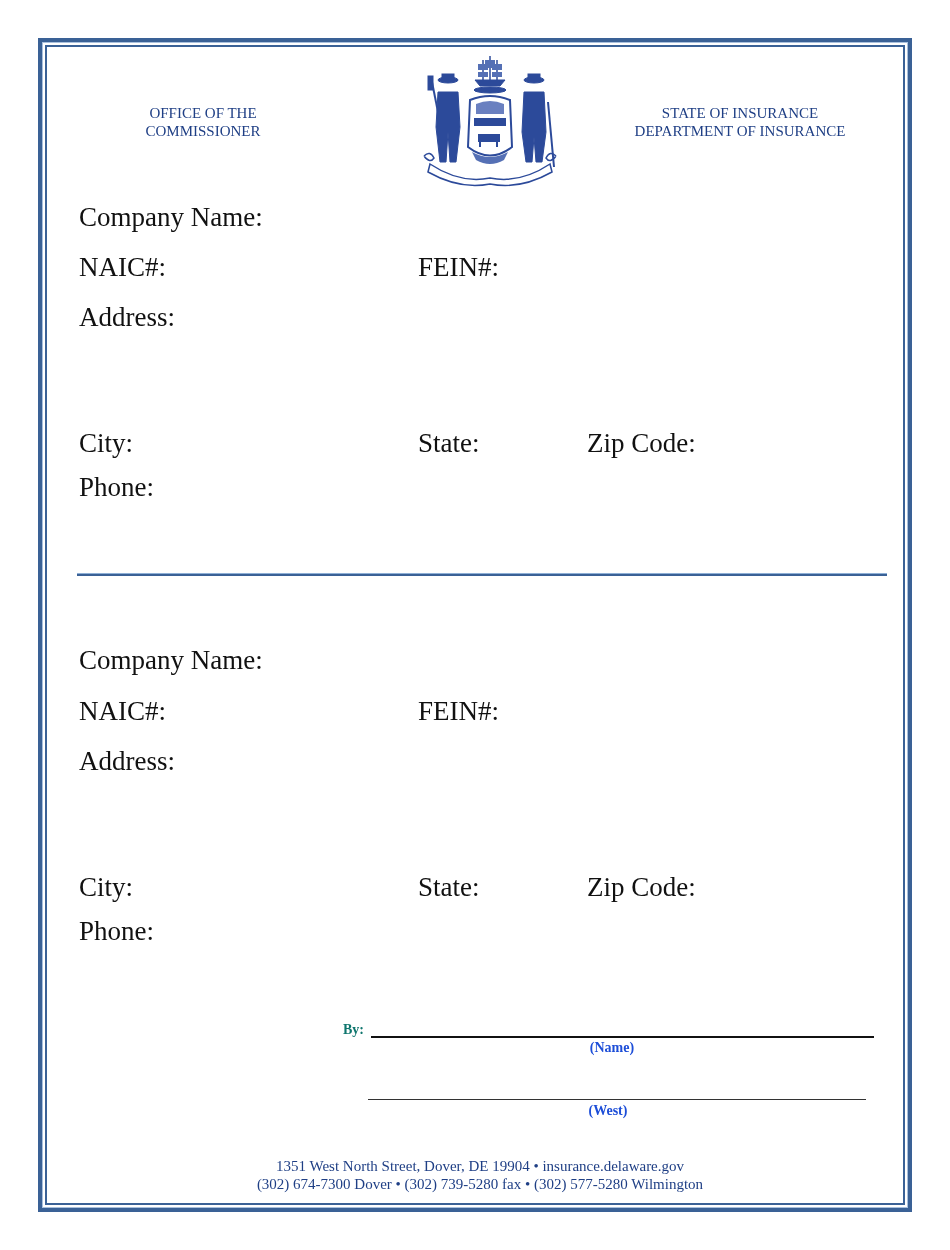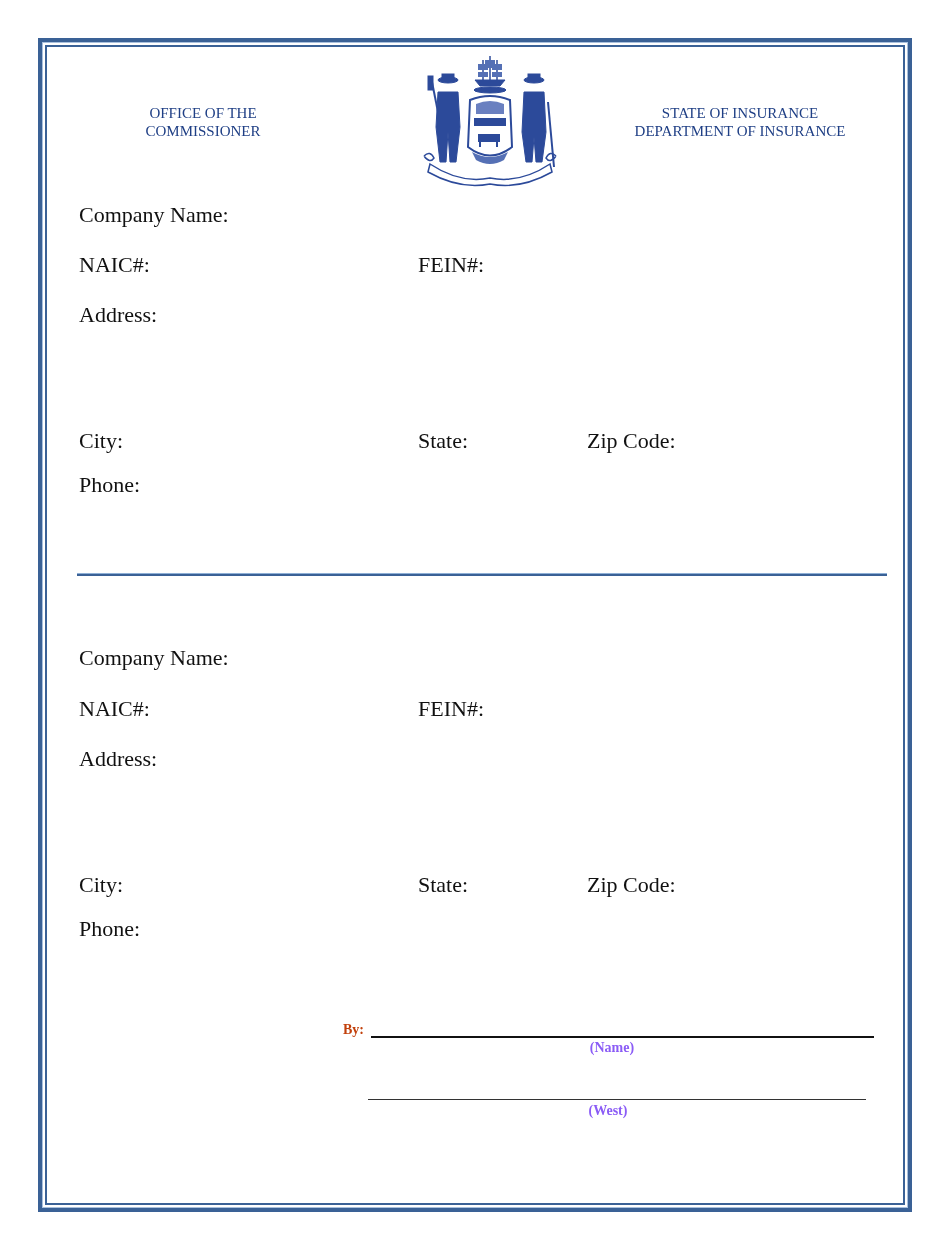--- a/index.html
+++ b/index.html
@@ -4,25 +4,25 @@
   <style>
     html, body { margin: 0; padding: 0; background: #ffffff; }
     body { width: 950px; height: 1250px; position: relative; overflow: hidden; font-family: "Liberation Serif", serif; }
     .frame-outer { position: absolute; left: 38px; top: 38px; width: 874px; height: 1174px; box-sizing: border-box; border: 5px solid #3a6196; }
     .frame-outer::before { content: ""; position: absolute; left: -1px; top: -1px; right: -1px; bottom: -1px; border: 1px solid #a9c0dd; pointer-events:none; }
     .frame-inner { position: absolute; left: 45px; top: 45px; width: 860px; height: 1160px; box-sizing: border-box; border: 2px solid #3a6196; }
     .hdr { position: absolute; color: #1f3f85; font-size: 15px; text-align: center; line-height: 18px; }
     .hdr-left { left: 103px; top: 104px; width: 200px; text-align: center; }
     .hdr-right { left: 610px; top: 104px; width: 260px; }
     .seal { position: absolute; left: 420px; top: 52px; width: 140px; height: 135px; }
-    .lbl { position: absolute; font-size: 22px; color: #111; white-space: nowrap; font-family: Liberation Serif, serif; }
+    .lbl { position: absolute; font-size: 27px; color: #111; white-space: nowrap; font-family: Liberation Serif, serif; }
     .divider { position: absolute; left: 77px; top: 573px; width: 810px; height: 3px; background: #3a6196; border-top: 1px solid #8fb0d6; box-sizing: border-box; }
-    .sig-by { position: absolute; left: 343px; top: 1022px; font-size: 14px; font-weight: bold; color: #c2410c; }
+    .sig-by { position: absolute; left: 343px; top: 1022px; font-size: 14px; font-weight: bold; color: #0f766e; }
     .sig-line1 { position: absolute; left: 371px; top: 1036px; width: 503px; height: 2px; background: #111; }
-    .sig-cap { position: absolute; font-size: 14px; font-weight: bold; color: #8b5cf6; width: 100px; text-align: center; }
+    .sig-cap { position: absolute; font-size: 14px; font-weight: bold; color: #1d4ed8; width: 100px; text-align: center; }
     .sig-line2 { position: absolute; left: 368px; top: 1099px; width: 498px; height: 1px; background: #333; }
     .footer { position: absolute; left: 180px; top: 1157px; width: 600px; text-align: center; color: #1f3f85; font-size: 15px; line-height: 18px; }
   </style>
 </head>
 <body>
 
 <div class="frame-outer"></div>
 <div class="frame-inner"></div>
 
 <div class="hdr hdr-left">
@@ -97,13 +97,15 @@
 
 <div>
   <div class="sig-by">By:</div>
   <div class="sig-line1"></div>
   <div class="sig-cap" style="left:562px; top:1040px;">(Name)</div>
   <div class="sig-line2"></div>
   <div class="sig-cap" style="left:558px; top:1103px;">(West)</div>
 </div>
 
 <div class="footer">
+  <div>1351 West North Street, Dover, DE 19904 • insurance.delaware.gov</div>
+  <div>(302) 674-7300 Dover • (302) 739-5280 fax • (302) 577-5280 Wilmington</div>
 </div>
 
 </body></html>

